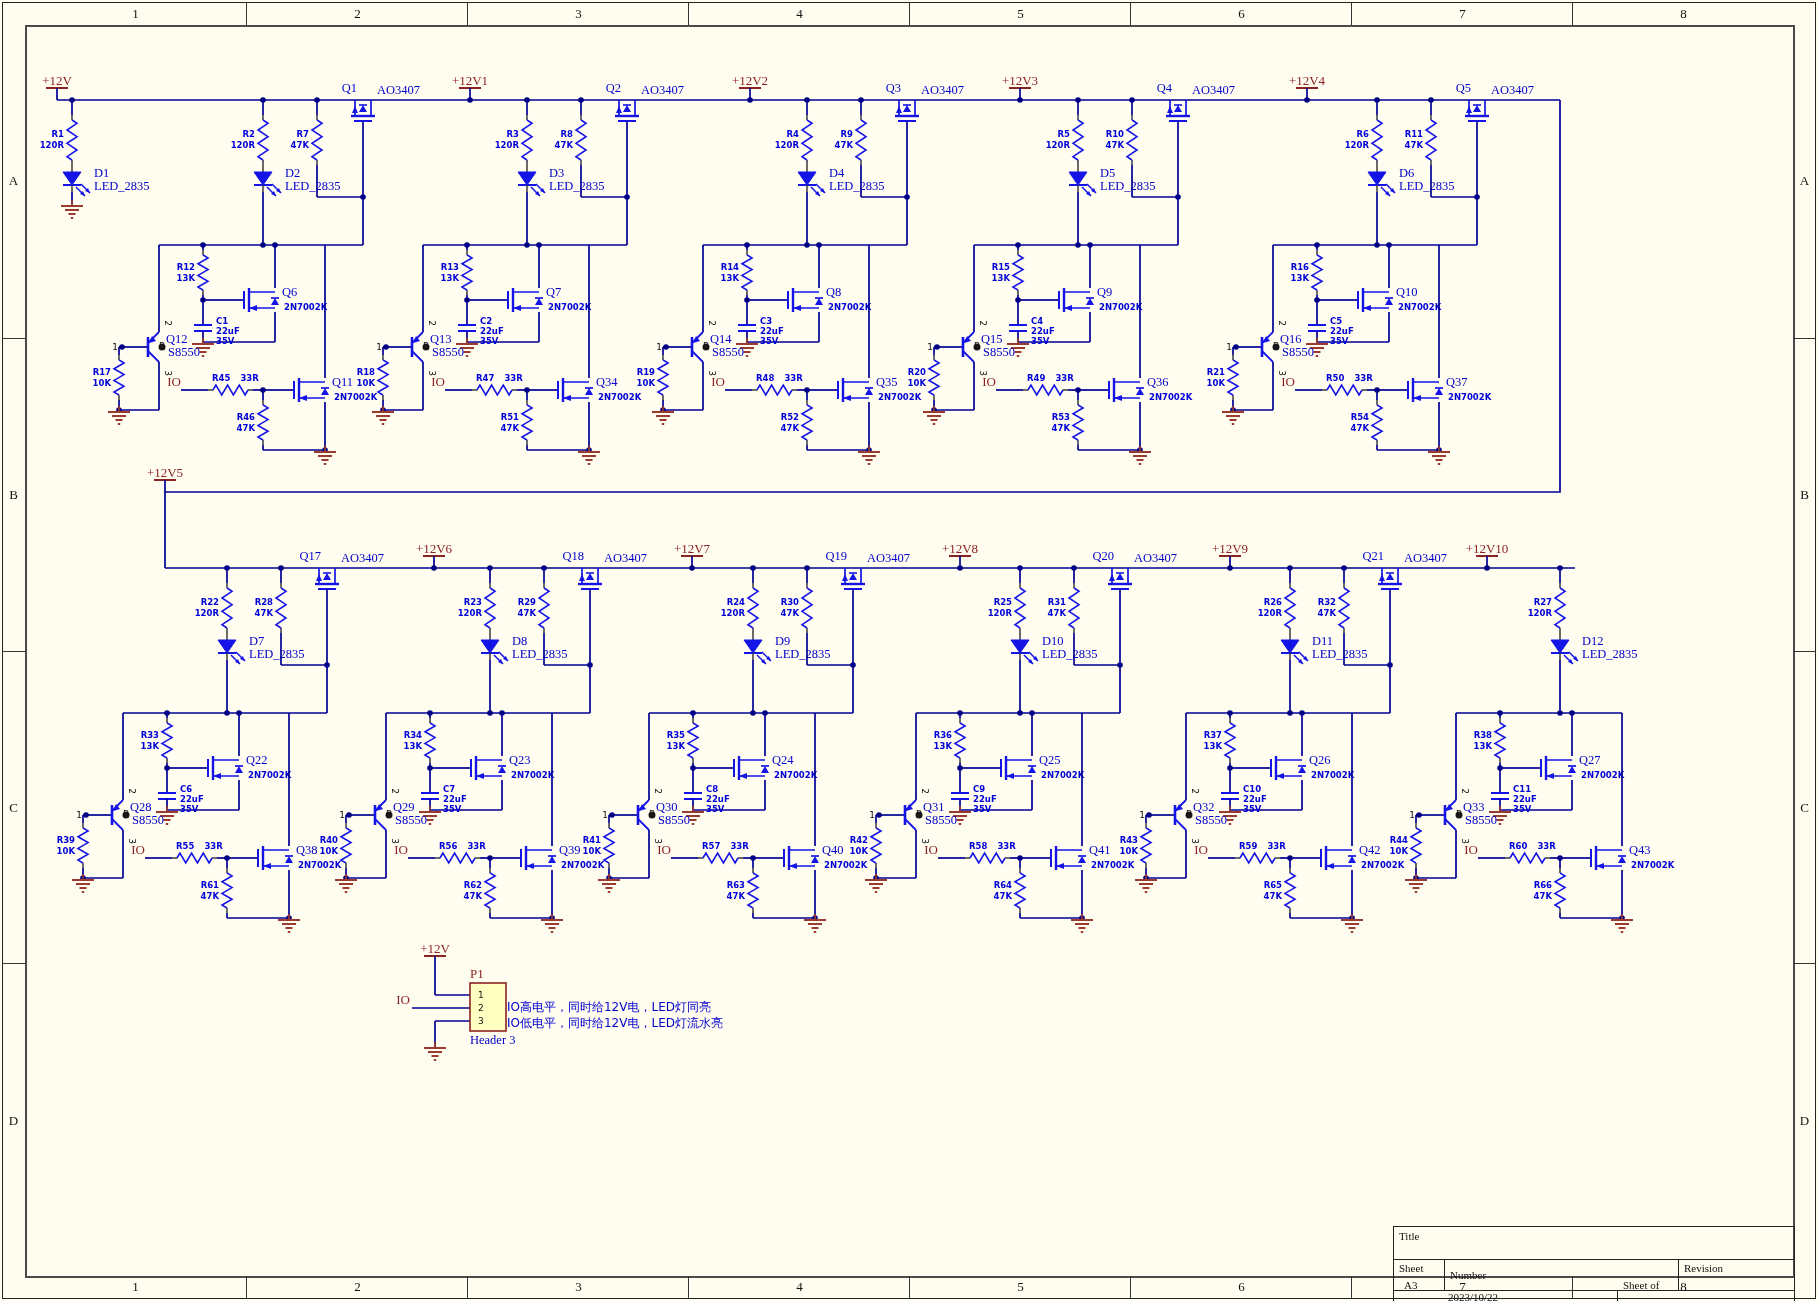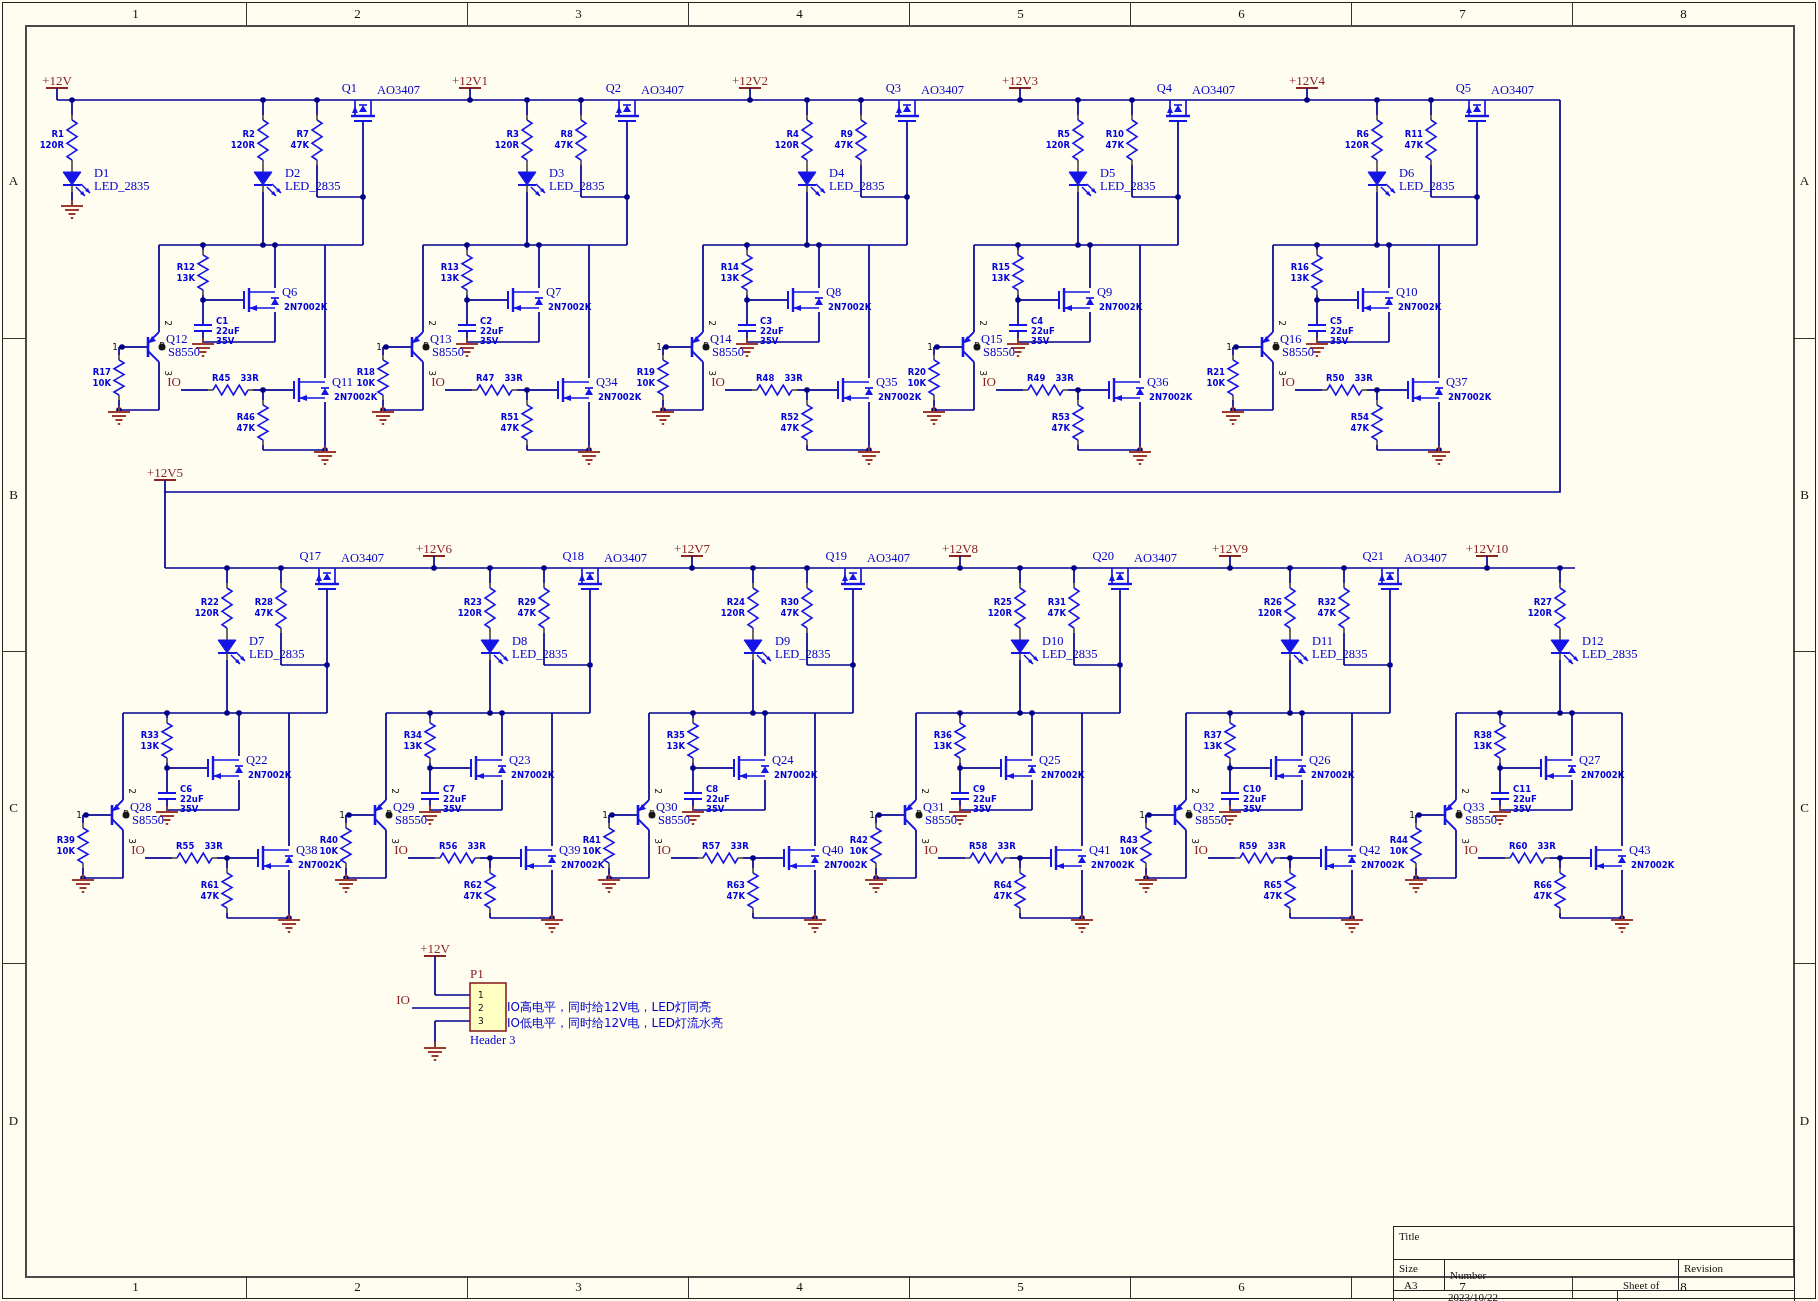--- a/index.html
+++ b/index.html
@@ -1702,21 +1702,21 @@
       <text x="478" y="998" class="pin" text-anchor="start">1</text>
       <text x="478" y="1011" class="pin" text-anchor="start">2</text>
       <text x="478" y="1024" class="pin" text-anchor="start">3</text>
       <text x="470" y="1044" class="des" text-anchor="start">Header 3</text>
     </g>
   </svg>
 
 <div class="titleblock">
   <div class="tb-text" style="left:5px;top:3px;">Title</div>
   <div class="tb-line" style="left:0;top:32px;width:400px;height:1px;"></div>
-  <div class="tb-text" style="left:5px;top:35px;">Size</div>
+  <div class="tb-text" style="left:5px;top:35px;">Sheet</div>
   <div class="tb-text" style="left:10px;top:52px;">A3</div>
   <div class="tb-line" style="left:50px;top:32px;width:1px;height:31px;"></div>
   <div class="tb-text" style="left:56px;top:42px;">Number</div>
   <div class="tb-line" style="left:284px;top:32px;width:1px;height:31px;"></div>
   <div class="tb-text" style="left:290px;top:35px;">Revision</div>
   <div class="tb-line" style="left:0;top:63px;width:400px;height:1px;"></div>
   <div class="tb-text" style="left:5px;top:80px;">Date:</div>
   <div class="tb-text" style="left:54px;top:64px;">2023/10/22</div>
   <div class="tb-line" style="left:223px;top:63px;width:1px;height:27px;"></div>
   <div class="tb-text" style="left:229px;top:52px;">Sheet  of</div>

